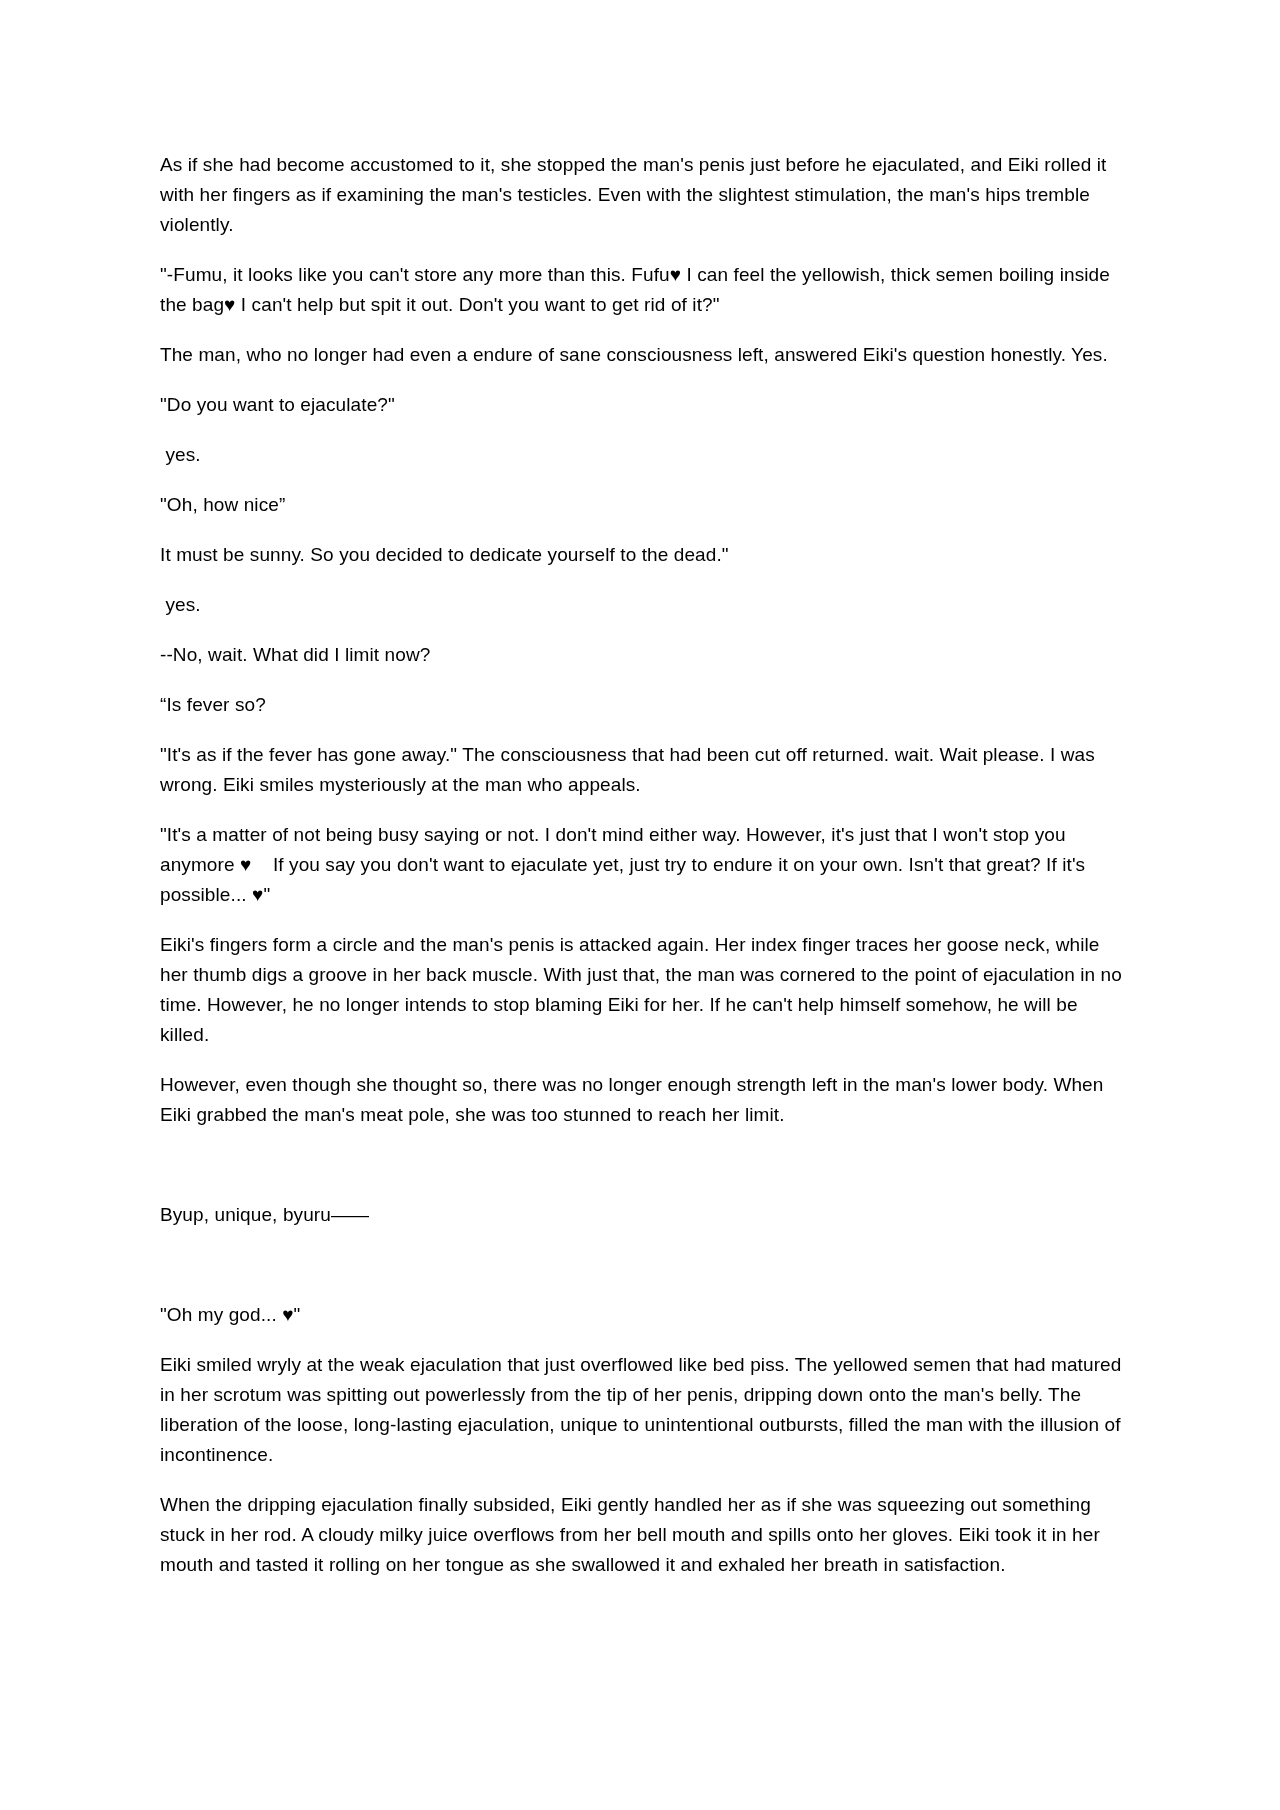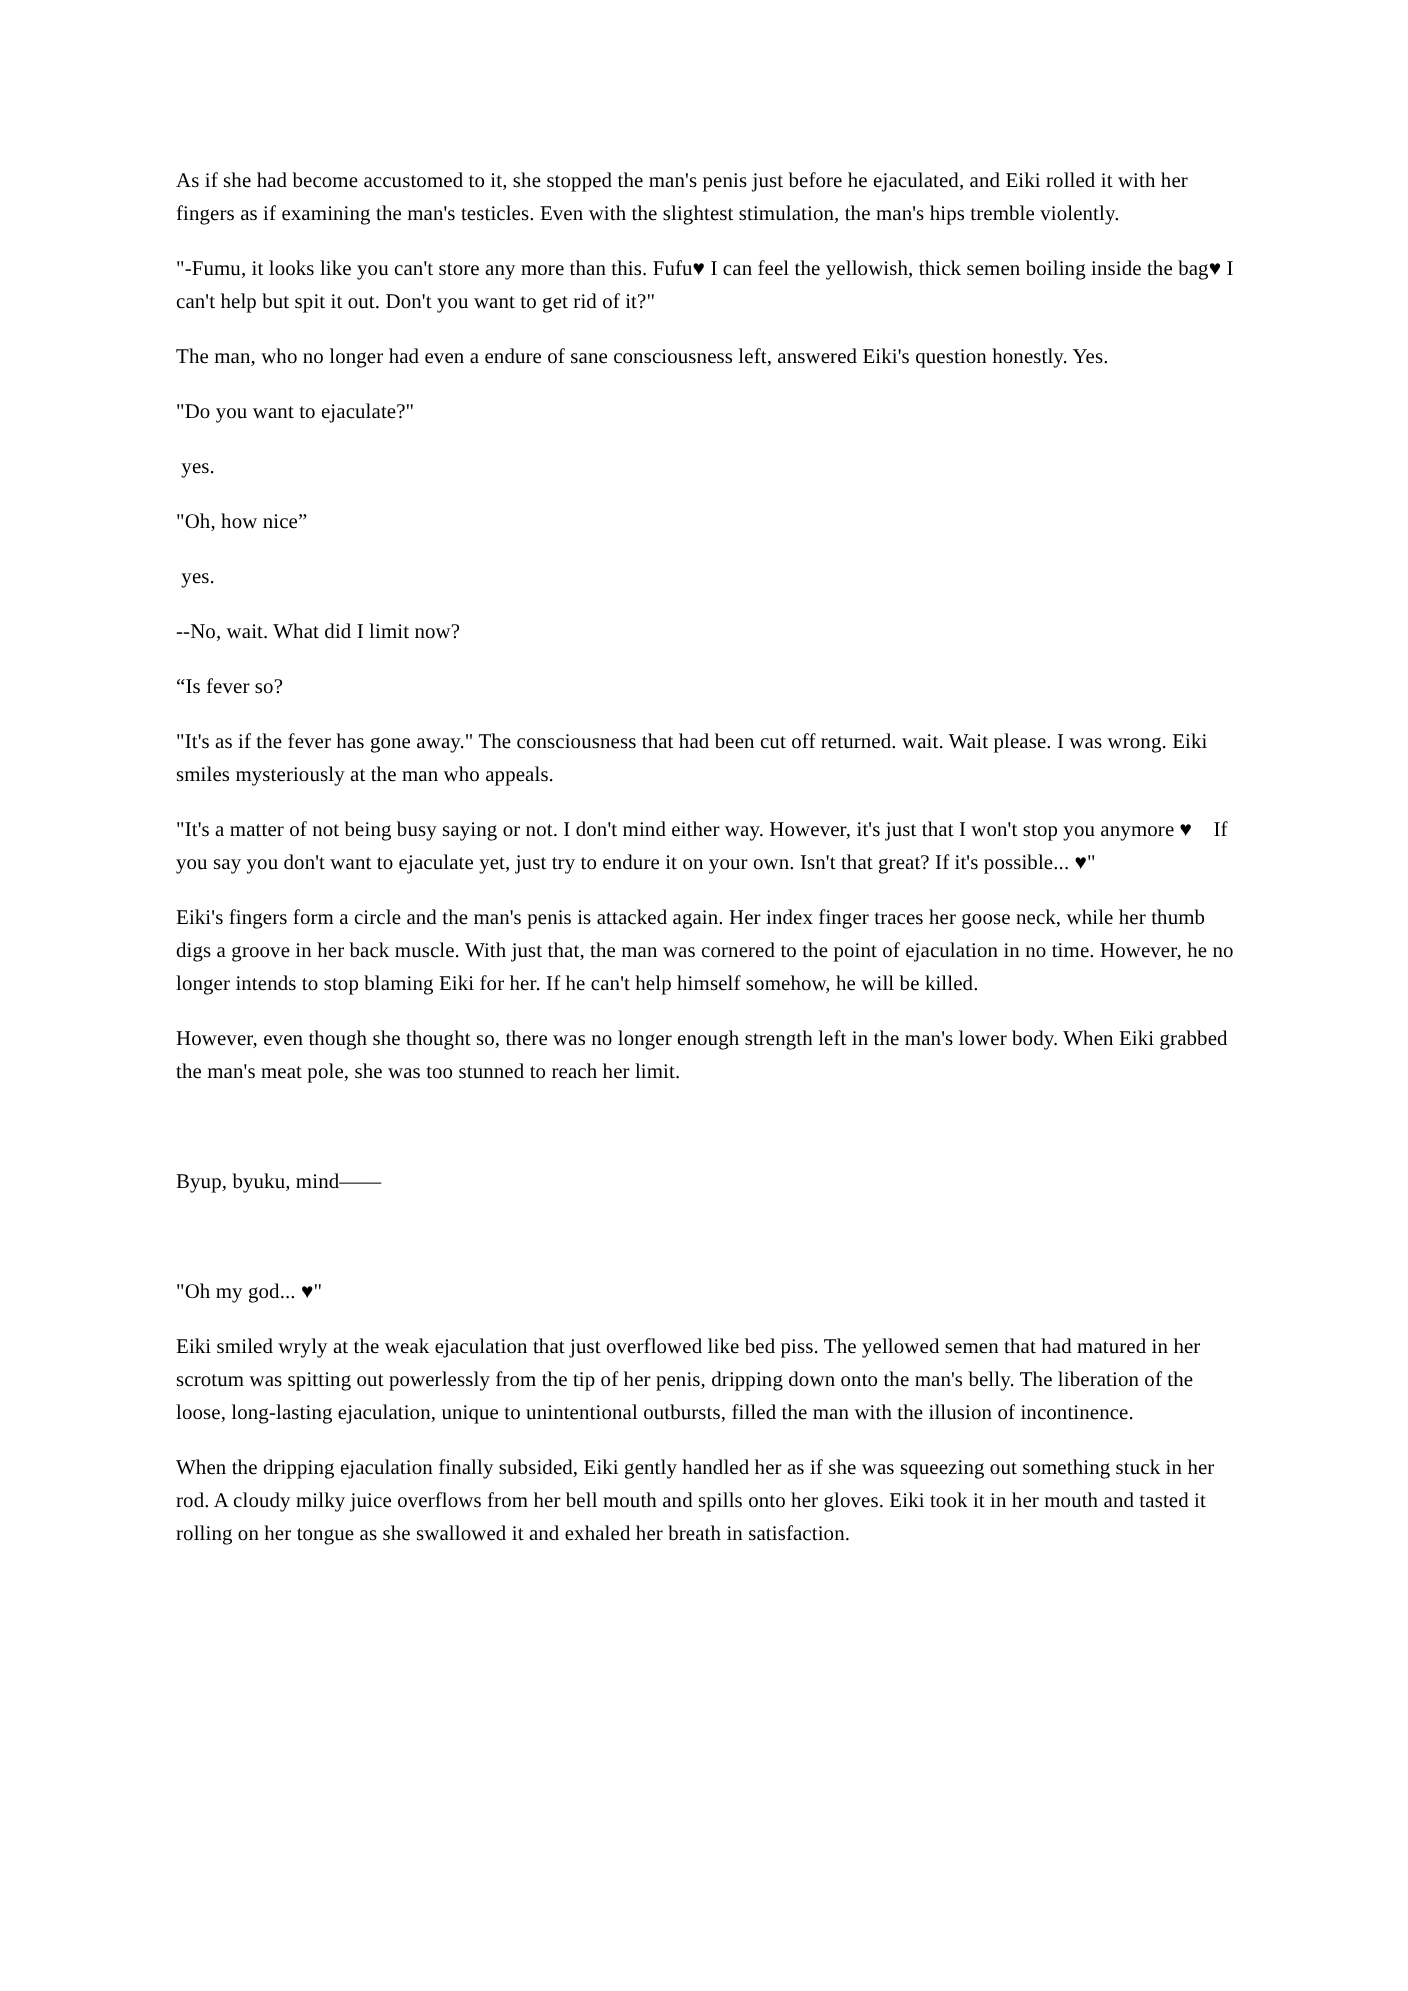--- a/index.html
+++ b/index.html
@@ -6,21 +6,21 @@
     margin: 0;
     padding: 0;
     background: #ffffff;
   }
   .page {
     position: relative;
     width: 1280px;
     height: 1810px;
     background: #ffffff;
     overflow: hidden;
-    font-family: Liberation Serif, serif;
+    font-family: Liberation Sans, sans-serif;
   }
   .doc-body {
     position: absolute;
     left: 160px;
     top: 150px;
     width: 962px;
     color: #000000;
   }
   .para {
     margin: 0 0 20px 0;
@@ -38,27 +38,28 @@
 <body>
 
 <div class="page">
   <div class="doc-body">
       <p class="para">As if she had become accustomed to it, she stopped the man's penis just before he ejaculated, and Eiki rolled it with her fingers as if examining the man's testicles. Even with the slightest stimulation, the man's hips tremble violently.</p>
       <p class="para">"-Fumu, it looks like you can't store any more than this. Fufu♥ I can feel the yellowish, thick semen boiling inside the bag♥ I can't help but spit it out. Don't you want to get rid of it?"</p>
       <p class="para">The man, who no longer had even a endure of sane consciousness left, answered Eiki's question honestly. Yes.</p>
       <p class="para">"Do you want to ejaculate?"</p>
       <p class="para"> yes.</p>
       <p class="para">"Oh, how nice”</p>
+      <p class="para">It must be sunny. So you decided to dedicate yourself to the dead."</p>
       <p class="para"> yes.</p>
       <p class="para">--No, wait. What did I limit now?</p>
       <p class="para">“Is fever so?</p>
       <p class="para">"It's as if the fever has gone away." The consciousness that had been cut off returned. wait. Wait please. I was wrong. Eiki smiles mysteriously at the man who appeals.</p>
       <p class="para">"It's a matter of not being busy saying or not. I don't mind either way. However, it's just that I won't stop you anymore ♥    If you say you don't want to ejaculate yet, just try to endure it on your own. Isn't that great? If it's possible... ♥"</p>
       <p class="para">Eiki's fingers form a circle and the man's penis is attacked again. Her index finger traces her goose neck, while her thumb digs a groove in her back muscle. With just that, the man was cornered to the point of ejaculation in no time. However, he no longer intends to stop blaming Eiki for her. If he can't help himself somehow, he will be killed.</p>
       <p class="para">However, even though she thought so, there was no longer enough strength left in the man's lower body. When Eiki grabbed the man's meat pole, she was too stunned to reach her limit.</p>
       <p class="para blank"></p>
-      <p class="para">Byup, byuku, mind——</p>
+      <p class="para">Byup, unique, byuru——</p>
       <p class="para blank"></p>
       <p class="para">"Oh my god... ♥"</p>
       <p class="para">Eiki smiled wryly at the weak ejaculation that just overflowed like bed piss. The yellowed semen that had matured in her scrotum was spitting out powerlessly from the tip of her penis, dripping down onto the man's belly. The liberation of the loose, long-lasting ejaculation, unique to unintentional outbursts, filled the man with the illusion of incontinence.</p>
       <p class="para">When the dripping ejaculation finally subsided, Eiki gently handled her as if she was squeezing out something stuck in her rod. A cloudy milky juice overflows from her bell mouth and spills onto her gloves. Eiki took it in her mouth and tasted it rolling on her tongue as she swallowed it and exhaled her breath in satisfaction.</p>
     </div>
 </div>
 
 </body></html>

